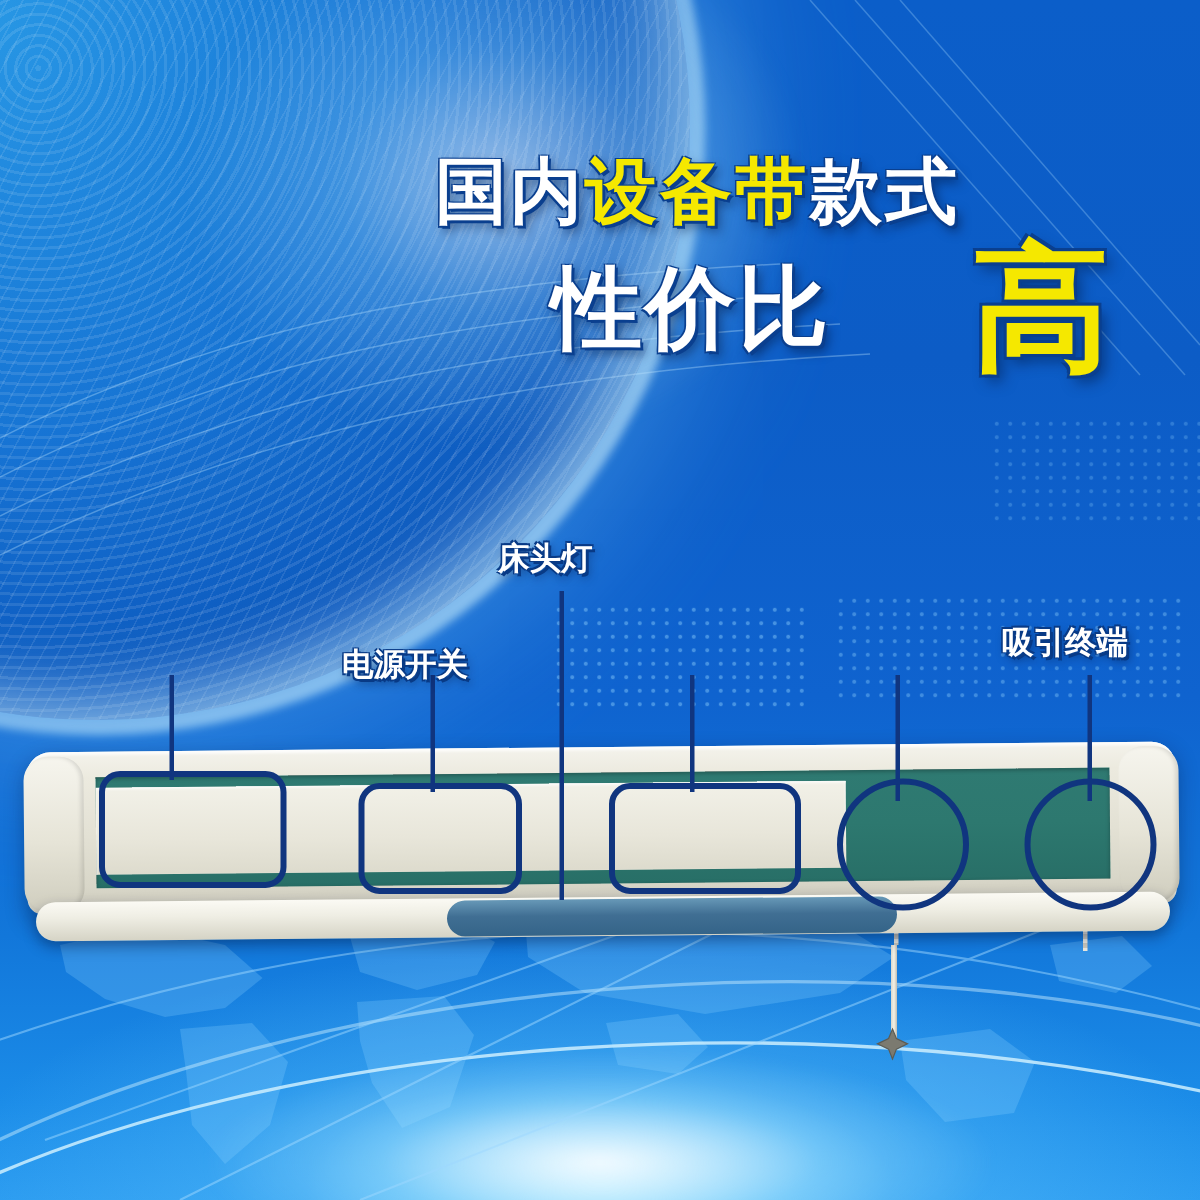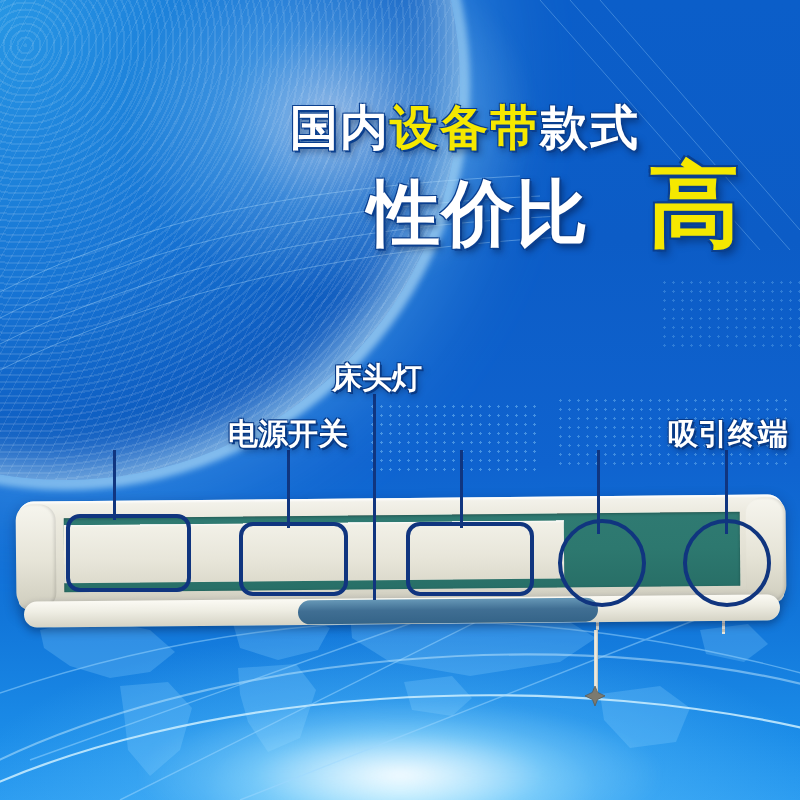--- a/index.html
+++ b/index.html
@@ -51,28 +51,28 @@
   }
   .dots{
     position:absolute;
     background-image:radial-gradient(rgba(150,215,255,.55) 1.3px, rgba(0,0,0,0) 1.4px);
     background-size:9px 9px;
   }
 
   
   .headline{position:absolute;z-index:6;white-space:nowrap;font-weight:bold;letter-spacing:2px;}
   #title-line1{left:290px;top:96px;font-size:48px;}
-  #title-line2{left:368px;top:166px;font-size:72px;}
+  #title-line2{left:368px;top:166px;font-size:60px;}
   .tw{color:#ffffff;text-shadow:2px 2px 0 #0a3f8f,-1px -1px 0 #0a3f8f,1px -1px 0 #0a3f8f,-1px 1px 0 #0a3f8f,3px 4px 7px rgba(0,20,60,.55);}
   .ty{color:#f5e800;text-shadow:2px 2px 0 #0a3f8f,-1px -1px 0 #0a3f8f,1px -1px 0 #0a3f8f,-1px 1px 0 #0a3f8f,3px 4px 7px rgba(0,20,60,.55);}
   #title-accent{position:absolute;z-index:6;left:648px;top:144px;font-size:92px;font-weight:bold;
     color:#f5e800;text-shadow:2px 2px 0 #0a3f8f,-2px -2px 0 #0a3f8f,2px -2px 0 #0a3f8f,-2px 2px 0 #0a3f8f,4px 5px 9px rgba(0,20,60,.5);}
 
   
-  .callout{position:absolute;z-index:7;white-space:nowrap;font-weight:bold;font-size:30px;color:#fff;
+  .callout{position:absolute;z-index:7;white-space:nowrap;font-weight:bold;font-size:21px;color:#fff;
     text-shadow:2px 2px 0 #083a86,-1px -1px 0 #083a86,1px -1px 0 #083a86,-1px 1px 0 #083a86,2px 3px 6px rgba(0,18,55,.5);}
   .leader{position:absolute;z-index:5;width:3px;background:#10357f;}
 
   
   #headwall{position:absolute;z-index:4;left:18px;top:498px;width:766px;height:140px;}
   .hw-body{
     position:absolute;left:0;top:0;width:766px;height:108px;border-radius:16px 16px 10px 10px;
     background:linear-gradient(180deg,#f4f3ec 0%,#eceadf 16%,#e3e1d4 52%,#d8d6c8 84%,#c9c7b9 100%);
     box-shadow:0 6px 14px rgba(0,20,60,.45), inset 0 2px 2px rgba(255,255,255,.85);
     transform:rotate(-0.55deg);
@@ -208,21 +208,21 @@
   <div class="headline tw" id="title-line2">性价比</div>
   <div id="title-accent">高</div>
 
   <div class="leader" id="leader-0" style="left: 113px; top: 450px; height: 70px;"></div>
   <div class="leader" id="leader-1" style="left: 287px; top: 450px; height: 78px;"></div>
   <div class="leader" id="leader-2" style="left: 373px; top: 394px; height: 206px;"></div>
   <div class="leader" id="leader-3" style="left: 460px; top: 450px; height: 78px;"></div>
   <div class="leader" id="leader-4" style="left: 597px; top: 450px; height: 84px;"></div>
   <div class="leader" id="leader-5" style="left: 725px; top: 450px; height: 84px;"></div>
 
-  <div class="callout" id="callout-1" style="left: 228px; top: 414px;">电源开关</div>
+  <div class="callout" id="callout-1" style="left: 228px; top: 429px;">电源开关</div>
   <div class="callout" id="callout-2" style="left: 332px; top: 358px;">床头灯</div>
   <div class="callout" id="callout-5" style="left: 668px; top: 414px;">吸引终端</div>
 
   <div id="headwall">
     <div class="hw-body">
       <div class="hw-inner"></div>
       <div class="hw-white-face"></div>
       <div class="hw-cap" style="left:-2px;"></div>
       <div class="hw-cap" style="left:728px;"></div>
     </div>

